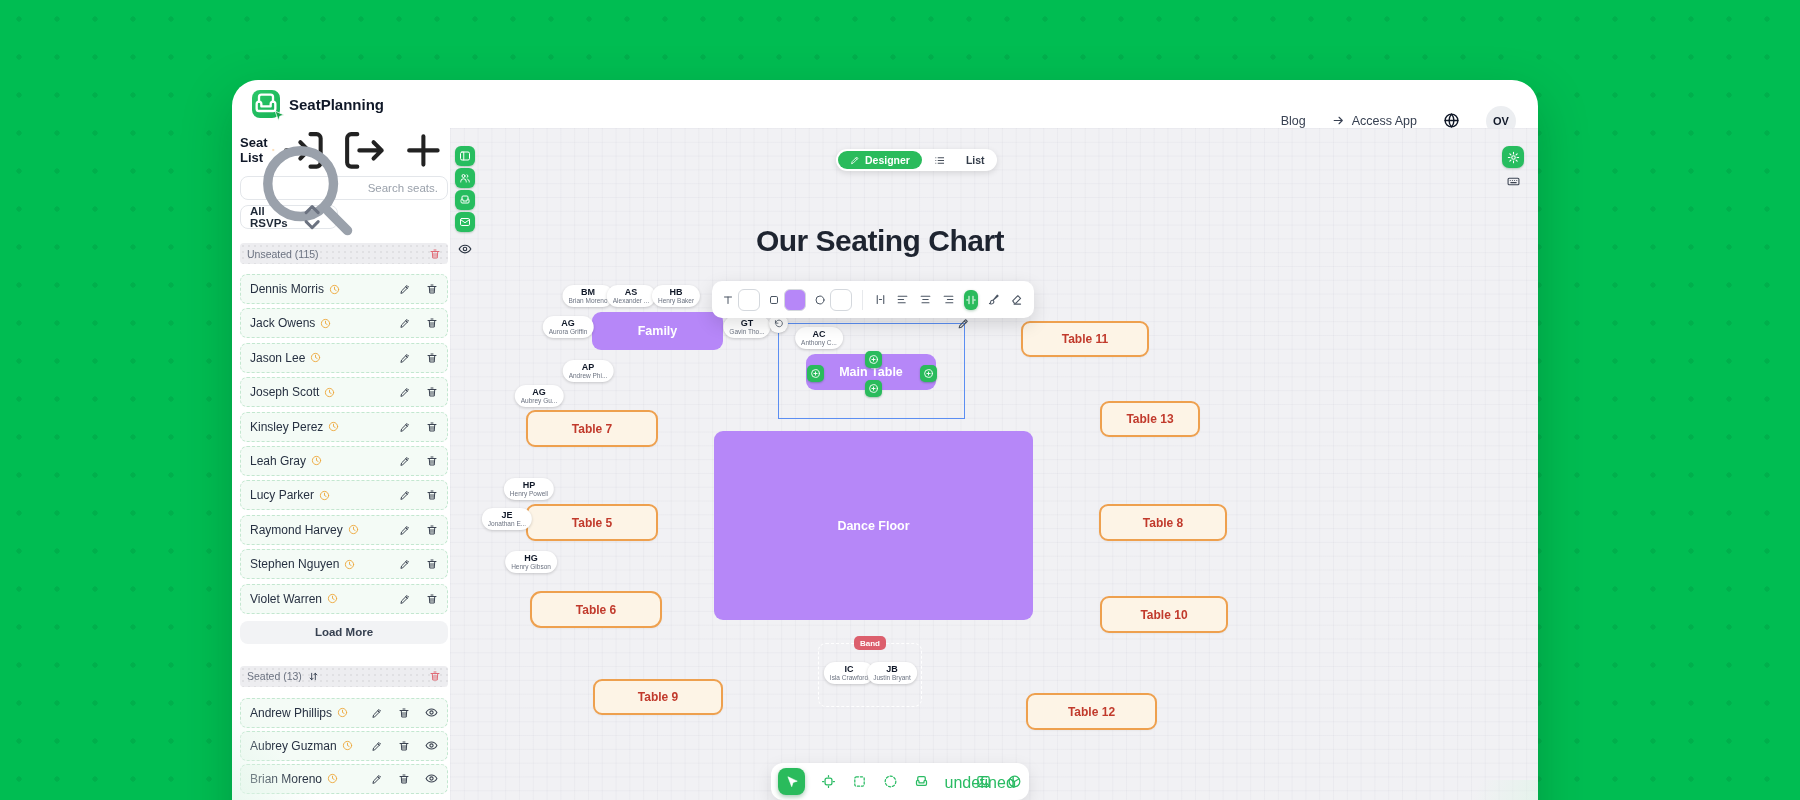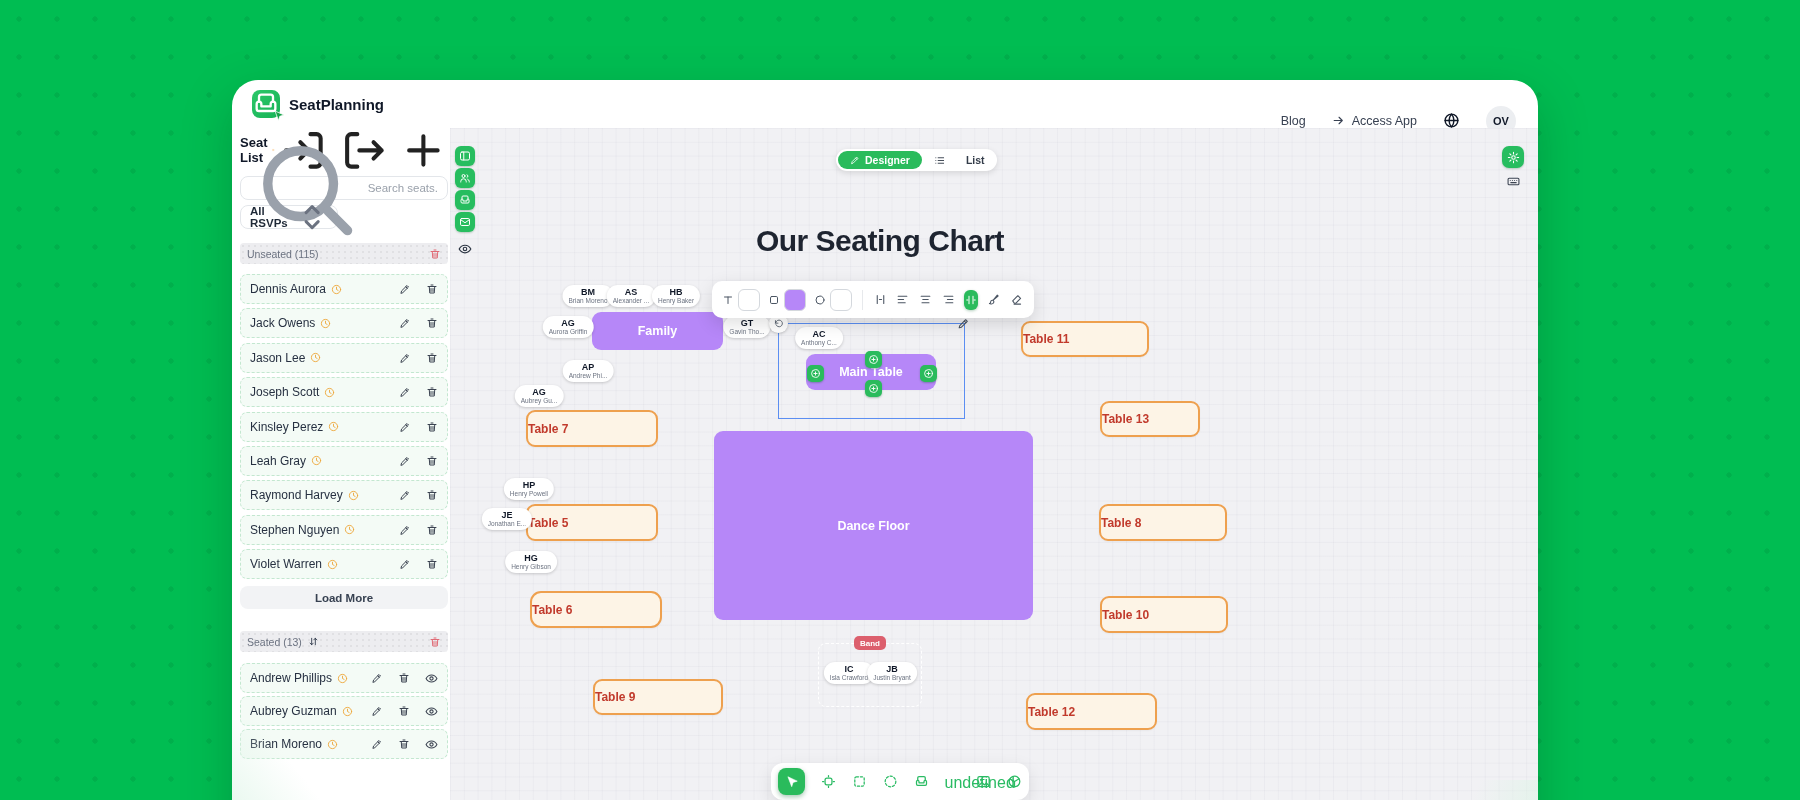--- a/index.html
+++ b/index.html
@@ -100,21 +100,21 @@
   .fmt-toolbar { position:absolute; left:262px; top:153px; width:322px; height:37px; background:#fff; border-radius:10px; box-shadow:0 6px 18px rgba(0,0,0,.13); display:flex; align-items:center; padding:0 10px; gap:8px; z-index:30; }
   .fmt-group { display:flex; align-items:center; gap:4px; }
   .fmt-glyph { width:12px; height:12px; color:#4b5563; }
   .swatch { width:22px; height:22px; border-radius:6px; border:1px solid #d4d8dd; cursor:pointer; }
   .fmt-div { width:1px; height:20px; background:#e7e9ec; margin:0 2px; }
   .fmt-btn { width:20px; height:20px; display:flex; align-items:center; justify-content:center; color:#4b5563; cursor:pointer; }
   .fmt-btn svg { width:13px; height:13px; }
   .fmt-btn.active { background:#2abb5c; color:#fff; border-radius:6px; box-shadow:0 1px 3px rgba(0,100,40,.3); }
 
   
-  .gtable { position:absolute; background:#fdf4e6; border:2px solid #eea04e; border-radius:9px; display:flex; align-items:center; cursor:pointer; box-shadow:0 1px 2px rgba(0,0,0,.04); }
+  .gtable { position:absolute; background:#fdf4e6; border:2px solid #eea04e; border-radius:9px; display:flex; align-items:center; justify-content:center; cursor:pointer; box-shadow:0 1px 2px rgba(0,0,0,.04); }
   .gtable span { font-size:12px; font-weight:700; color:#c13a2c; }
   .feature { position:absolute; background:#b687f8; border-radius:9px; display:flex; align-items:center; justify-content:center; cursor:pointer; }
   .feature span { font-size:12.5px; font-weight:700; color:#fff; }
 
   .chip { position:absolute; transform:translate(-50%,-50%); background:#fff; border-radius:11px; box-shadow:0 1px 3px rgba(0,0,0,.18); padding:2px 6px; text-align:center; min-width:40px; cursor:pointer; z-index:5; }
   .chip .ini { font-size:9px; font-weight:800; color:#101828; line-height:10px; }
   .chip .cnm { font-size:6.5px; color:#6b7280; line-height:8px; white-space:nowrap; max-width:46px; overflow:hidden; text-overflow:ellipsis; margin:0 auto; }
 
   .band-zone { position:absolute; left:368px; top:515px; width:104px; height:64px; border:1.5px dashed rgba(255,255,255,.95); border-radius:8px; }
   .band-chip { position:absolute; left:420px; top:515px; transform:translate(-50%,-50%); background:#dc5f6d; color:#fff; font-size:8px; font-weight:700; padding:2.5px 6px; border-radius:5px; z-index:6; cursor:pointer; }
@@ -232,21 +232,21 @@
     <div class="sb-sechead">
       <span class="lbl">Unseated (115)</span>
       <span class="del" style="display:inline-flex;">
           <svg viewBox="0 0 24 24" fill="none" stroke="currentColor" stroke-width="2" stroke-linecap="round" stroke-linejoin="round" style="width:100%;height:100%;display:block">
             <path d="M4 7h16M10 4h4M6.5 7l1 13h9l1-13M10 11v6M14 11v6"></path>
           </svg>
         </span>
     </div>
     <div class="sb-list" id="unseated-list">
         <div class="g-row">
-          <span class="nm">Dennis Aurora</span>
+          <span class="nm">Dennis Morris</span>
           <span class="clock" style="display: inline-flex; width: 11px; height: 11px; flex: 0 0 auto;">
             <svg viewBox="0 0 24 24" fill="none" stroke="currentColor" stroke-width="2" stroke-linecap="round" stroke-linejoin="round" style="width:100%;height:100%;display:block">
               <circle cx="12" cy="12" r="9"></circle>
               <path d="M12 7v5l3.5 2"></path>
             </svg>
           </span>
           <span class="sp"></span>
           <span class="act" style="display: inline-flex; width: 12px; height: 12px; flex: 0 0 auto;">
             <svg viewBox="0 0 24 24" fill="none" stroke="currentColor" stroke-width="2" stroke-linecap="round" stroke-linejoin="round" style="width:100%;height:100%;display:block">
               <path d="M4 20l1.2-4.2L16 5l3 3L8.2 18.8z"></path>
@@ -338,20 +338,41 @@
             </svg>
           </span>
           <span class="act" style="display: inline-flex; width: 12px; height: 12px; flex: 0 0 auto;">
             <svg viewBox="0 0 24 24" fill="none" stroke="currentColor" stroke-width="2" stroke-linecap="round" stroke-linejoin="round" style="width:100%;height:100%;display:block">
               <path d="M4 7h16M10 4h4M6.5 7l1 13h9l1-13M10 11v6M14 11v6"></path>
             </svg>
           </span>
         </div>
         <div class="g-row">
           <span class="nm">Leah Gray</span>
+          <span class="clock" style="display: inline-flex; width: 11px; height: 11px; flex: 0 0 auto;">
+            <svg viewBox="0 0 24 24" fill="none" stroke="currentColor" stroke-width="2" stroke-linecap="round" stroke-linejoin="round" style="width:100%;height:100%;display:block">
+              <circle cx="12" cy="12" r="9"></circle>
+              <path d="M12 7v5l3.5 2"></path>
+            </svg>
+          </span>
+          <span class="sp"></span>
+          <span class="act" style="display: inline-flex; width: 12px; height: 12px; flex: 0 0 auto;">
+            <svg viewBox="0 0 24 24" fill="none" stroke="currentColor" stroke-width="2" stroke-linecap="round" stroke-linejoin="round" style="width:100%;height:100%;display:block">
+              <path d="M4 20l1.2-4.2L16 5l3 3L8.2 18.8z"></path>
+              <path d="M13.5 7.5l3 3"></path>
+            </svg>
+          </span>
+          <span class="act" style="display: inline-flex; width: 12px; height: 12px; flex: 0 0 auto;">
+            <svg viewBox="0 0 24 24" fill="none" stroke="currentColor" stroke-width="2" stroke-linecap="round" stroke-linejoin="round" style="width:100%;height:100%;display:block">
+              <path d="M4 7h16M10 4h4M6.5 7l1 13h9l1-13M10 11v6M14 11v6"></path>
+            </svg>
+          </span>
+        </div>
+        <div class="g-row">
+          <span class="nm">Lucy Parker</span>
           <span class="clock" style="display: inline-flex; width: 11px; height: 11px; flex: 0 0 auto;">
             <svg viewBox="0 0 24 24" fill="none" stroke="currentColor" stroke-width="2" stroke-linecap="round" stroke-linejoin="round" style="width:100%;height:100%;display:block">
               <circle cx="12" cy="12" r="9"></circle>
               <path d="M12 7v5l3.5 2"></path>
             </svg>
           </span>
           <span class="sp"></span>
           <span class="act" style="display: inline-flex; width: 12px; height: 12px; flex: 0 0 auto;">
             <svg viewBox="0 0 24 24" fill="none" stroke="currentColor" stroke-width="2" stroke-linecap="round" stroke-linejoin="round" style="width:100%;height:100%;display:block">
               <path d="M4 20l1.2-4.2L16 5l3 3L8.2 18.8z"></path>

